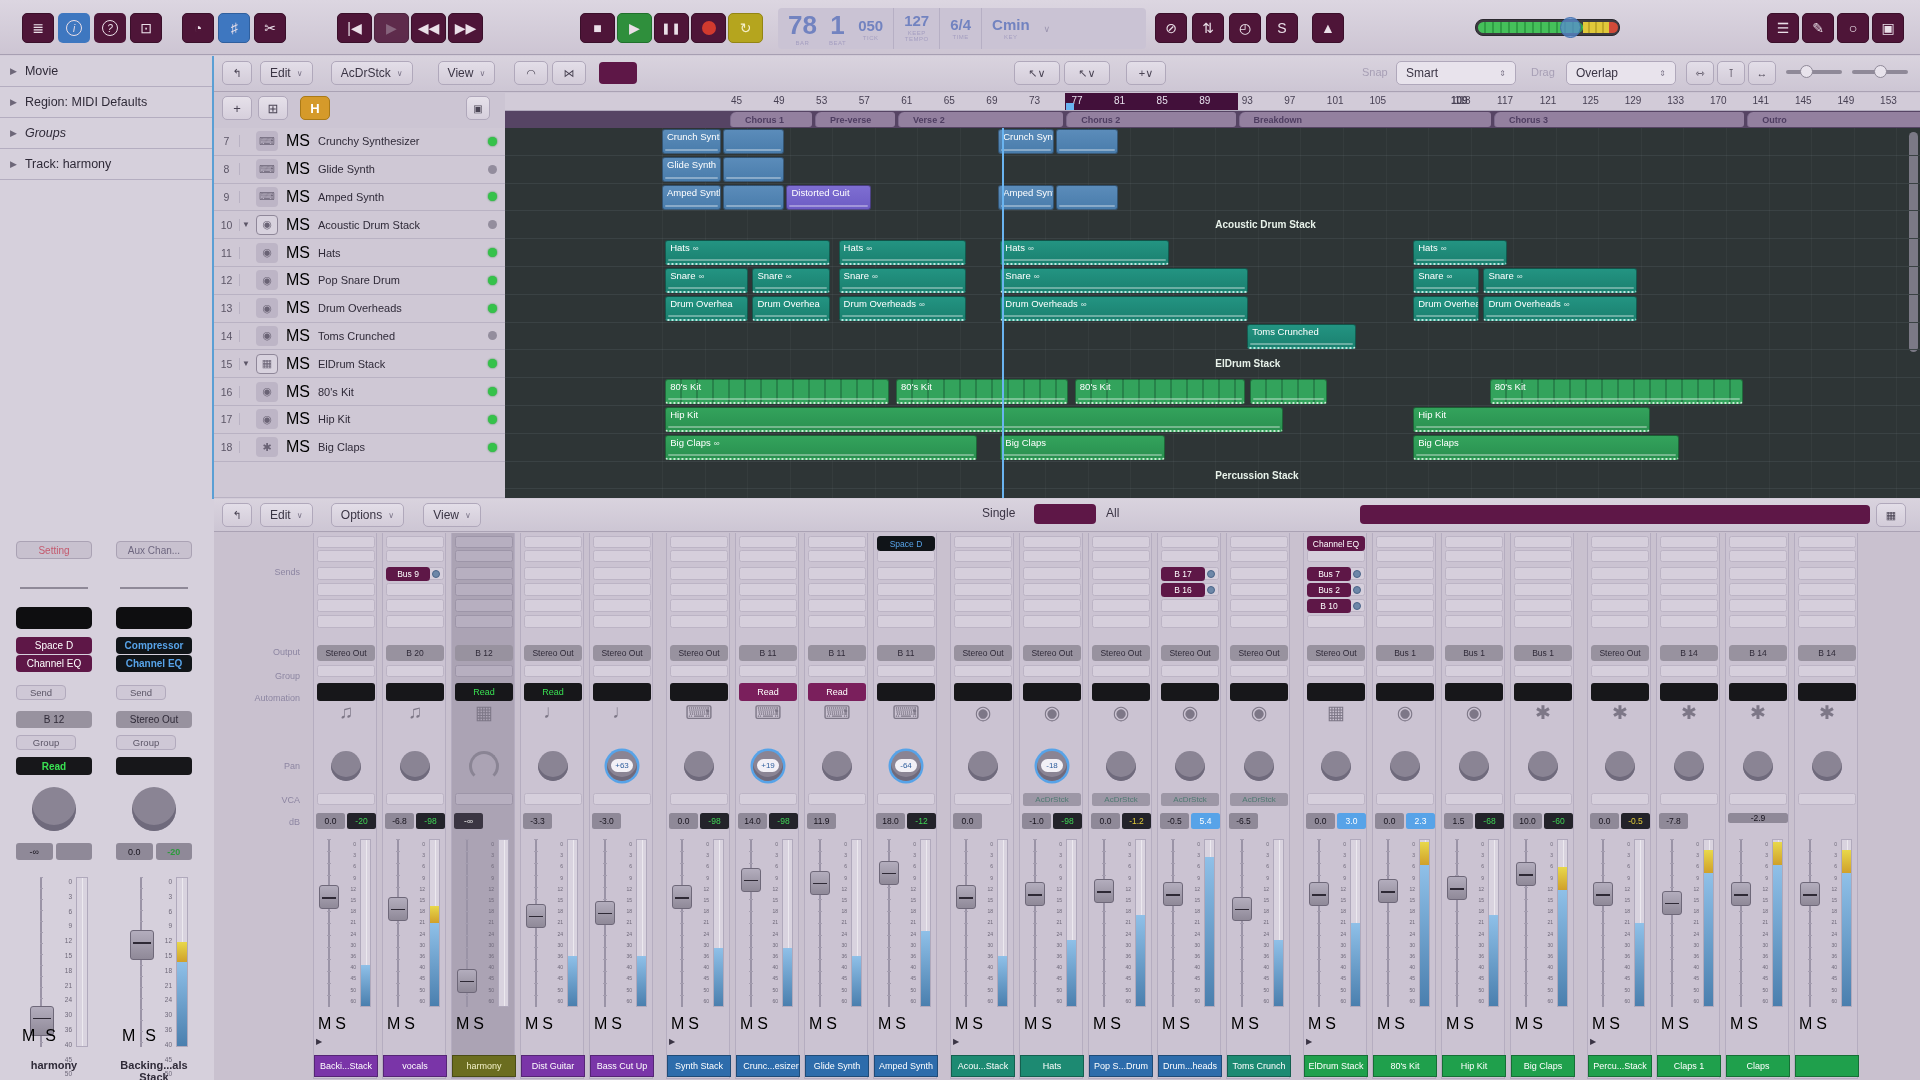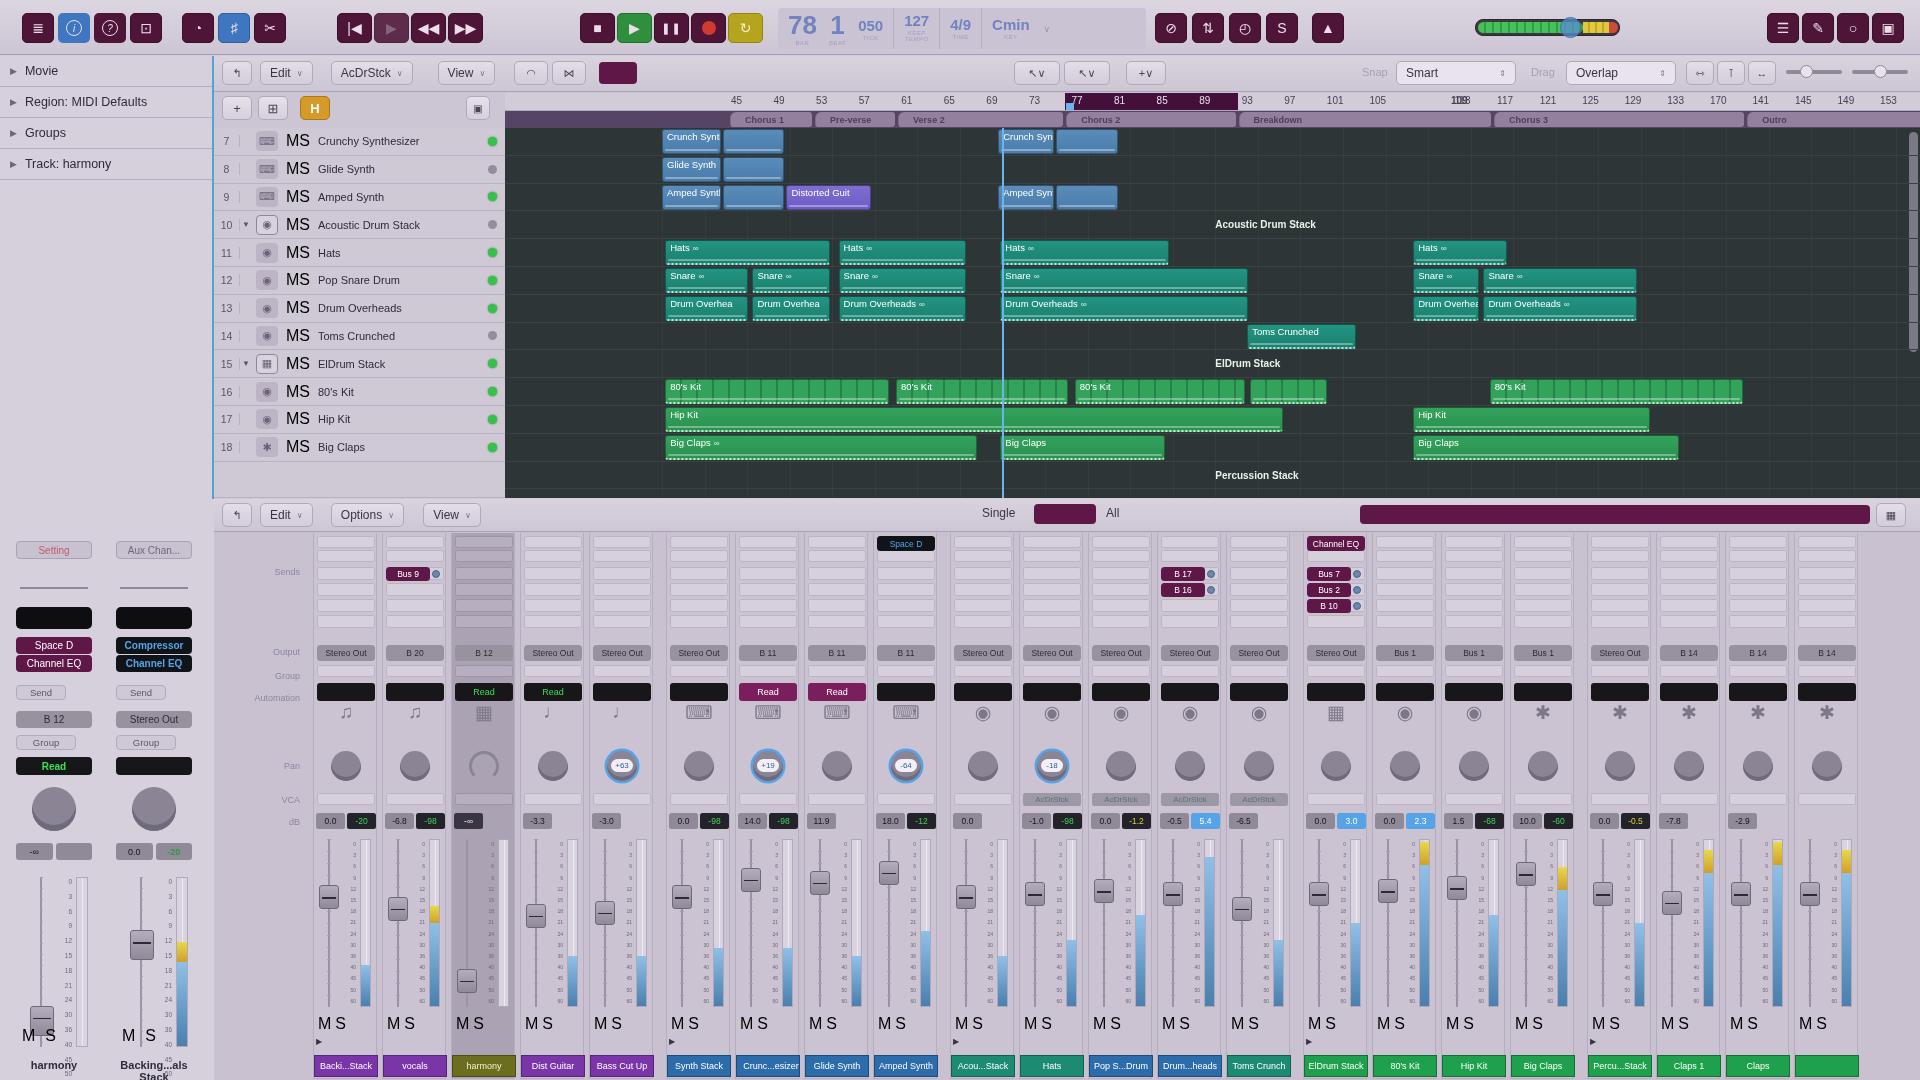--- a/index.html
+++ b/index.html
@@ -183,21 +183,21 @@
           <span class="mid">050</span>
           <span class="tiny">TICK</span>
         </span>
       </div>
       <div class="seg" style="padding-top:4px;">
         <span class="mid">127</span>
         <span class="tiny">KEEP</span>
         <span class="tiny">TEMPO</span>
       </div>
       <div class="seg" style="padding-top:8px;">
-        <span class="mid">4/9</span>
+        <span class="mid">6/4</span>
         <span class="tiny">TIME</span>
       </div>
       <div class="seg" style="border-right:none; padding-top:8px;">
         <span class="mid">Cmin</span>
         <span class="tiny">KEY</span>
       </div>
       <div style="align-self:center; color:#9a93ae; font-size:9px; padding:0 4px;">∨</div>
     </div>
     <div id="tb-modes">
         <div class="tbtn" style="left: 1155px;">⊘</div>
@@ -226,21 +226,21 @@
         <div class="insp-item">
           <div class="tri">▶</div>
           <div style="font-size: 12.5px;">Movie</div>
         </div>
         <div class="insp-item">
           <div class="tri">▶</div>
           <div style="font-size: 12.5px;">Region: MIDI Defaults</div>
         </div>
         <div class="insp-item">
           <div class="tri">▶</div>
-          <div style="font-size: 12.5px;">Groups</div>
+          <div style="font-size: 12.5px; font-style: italic;">Groups</div>
         </div>
         <div class="insp-item">
           <div class="tri">▶</div>
           <div style="font-size: 12.5px;">Track:  harmony</div>
         </div>
       </div>
   </div>
 
   <div id="trackspane" class="abs">
     <div id="ttoolbar" class="abs">
@@ -1707,21 +1707,21 @@
           <div class="slot" style="top: 34px; height: 13px;"></div>
           <div class="slot" style="top: 50px; height: 13px;"></div>
           <div class="slot" style="top: 66px; height: 13px;"></div>
           <div class="slot" style="top: 82px; height: 13px;"></div>
           <div class="pill out" style="top: 112px;">B 14</div>
           <div class="slot" style="top: 132px;"></div>
           <div class="autobox" style="top: 150px; color: transparent;"></div>
           <div class="icon-cell" style="top: 168px;">✱</div>
           <div class="knob" style="top: 218px;"></div>
           <div class="slot" style="top: 260px;"></div>
-          <div class="dbrow" style="top: 280px;">
+          <div class="dbrow" style="top: 280px; flex-direction: column;">
             <div class="db1">-2.9</div>
             <div class="db2 empty"></div>
           </div>
           <div class="fader-zone" style="top: 306px; height: 168px;">
             <div class="ftrack"></div>
             <div class="fcap" style="top: 43.2px;"></div>
             <div class="scale">
               <div>0</div>
               <div>3</div>
               <div>6</div>

